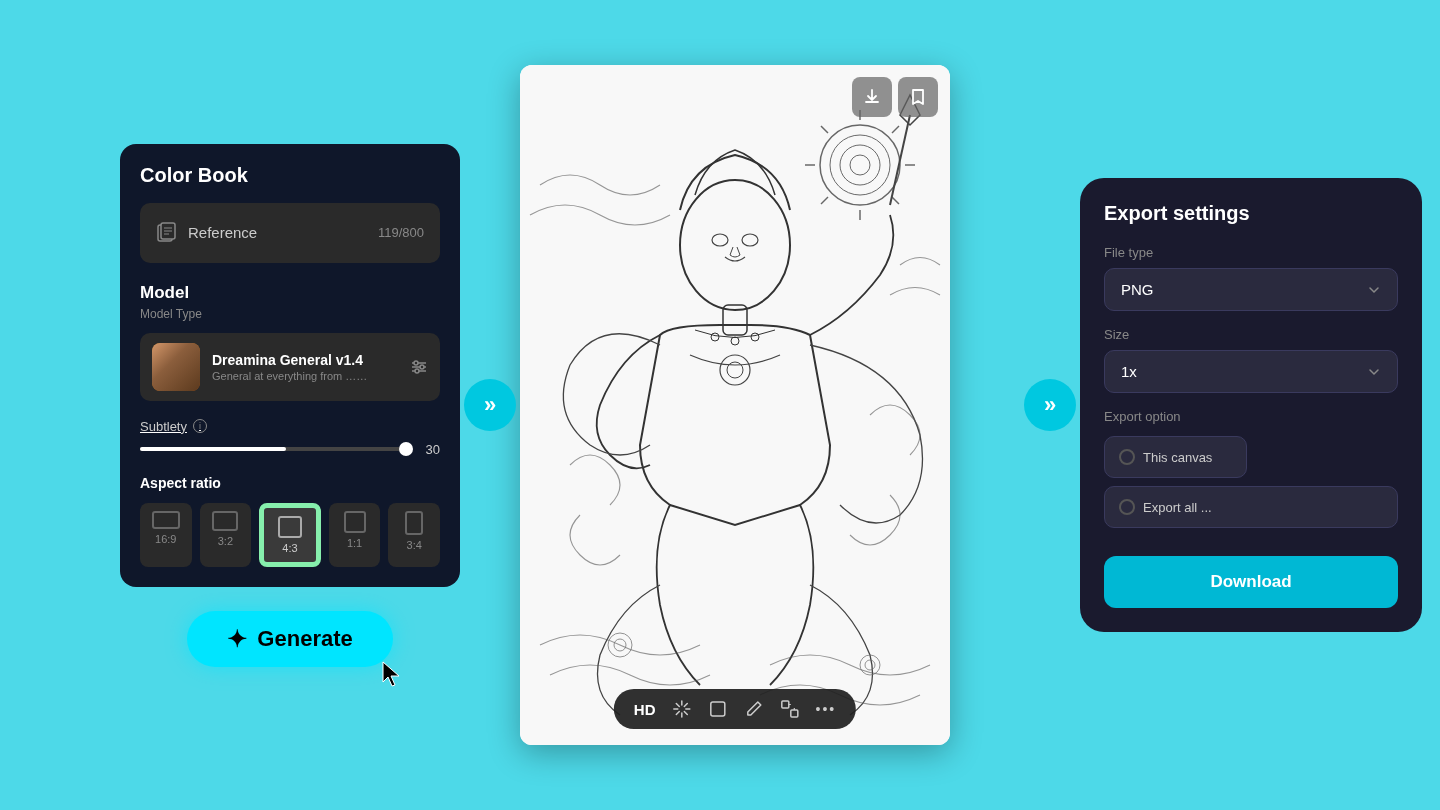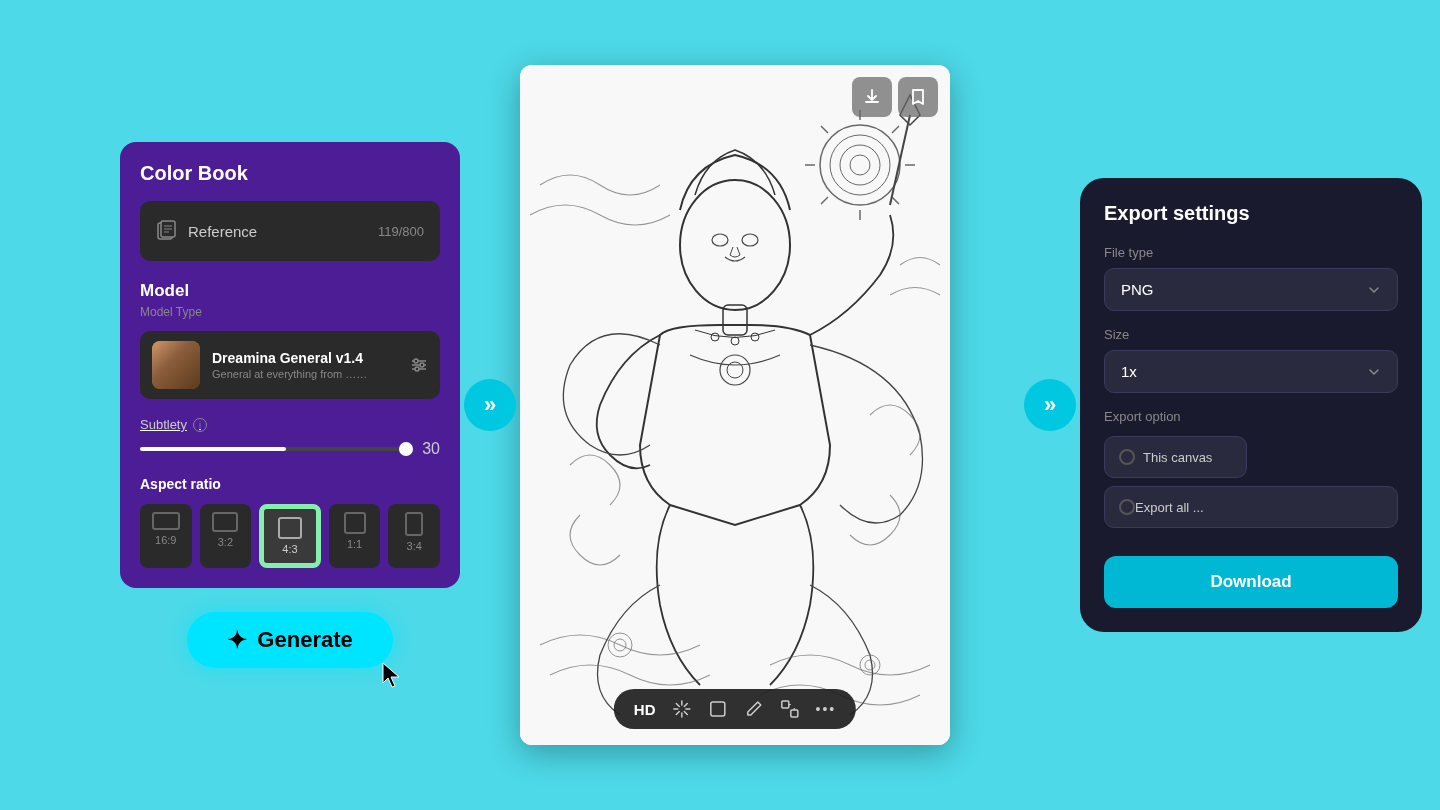--- a/index.html
+++ b/index.html
@@ -18,21 +18,21 @@
       display: flex;
       align-items: center;
       gap: 0px;
       position: relative;
       width: 1200px;
       height: 740px;
     }
 
     
     .left-panel {
-      background: #4c1d95;
+      background: #0f172a;
       border-radius: 16px;
       width: 340px;
       padding: 20px;
       color: #fff;
       flex-shrink: 0;
       position: relative;
       z-index: 2;
     }
     .panel-title {
       font-size: 20px;
@@ -158,21 +158,21 @@
     .slider-thumb {
       width: 14px;
       height: 14px;
       background: #fff;
       border-radius: 50%;
       position: absolute;
       right: -7px;
       top: -5px;
     }
     .slider-value {
-      font-size: 16px;
+      font-size: 13px;
       color: #ccc;
       min-width: 24px;
       text-align: right;
     }
 
     .aspect-label {
       font-size: 14px;
       font-weight: 600;
       color: #fff;
       margin-bottom: 12px;
@@ -407,20 +407,21 @@
       grid-column: 1 / -1;
       background: #2a2a3e;
       border: 1px solid #3a3a5e;
       border-radius: 10px;
       padding: 12px 14px;
       color: #ccc;
       font-size: 13px;
       cursor: pointer;
       display: flex;
       align-items: center;
+      gap: 8px;
     }
     .download-btn {
       width: 100%;
       background: #00b8d4;
       border: none;
       border-radius: 12px;
       padding: 16px;
       font-size: 17px;
       font-weight: 700;
       color: #fff;

